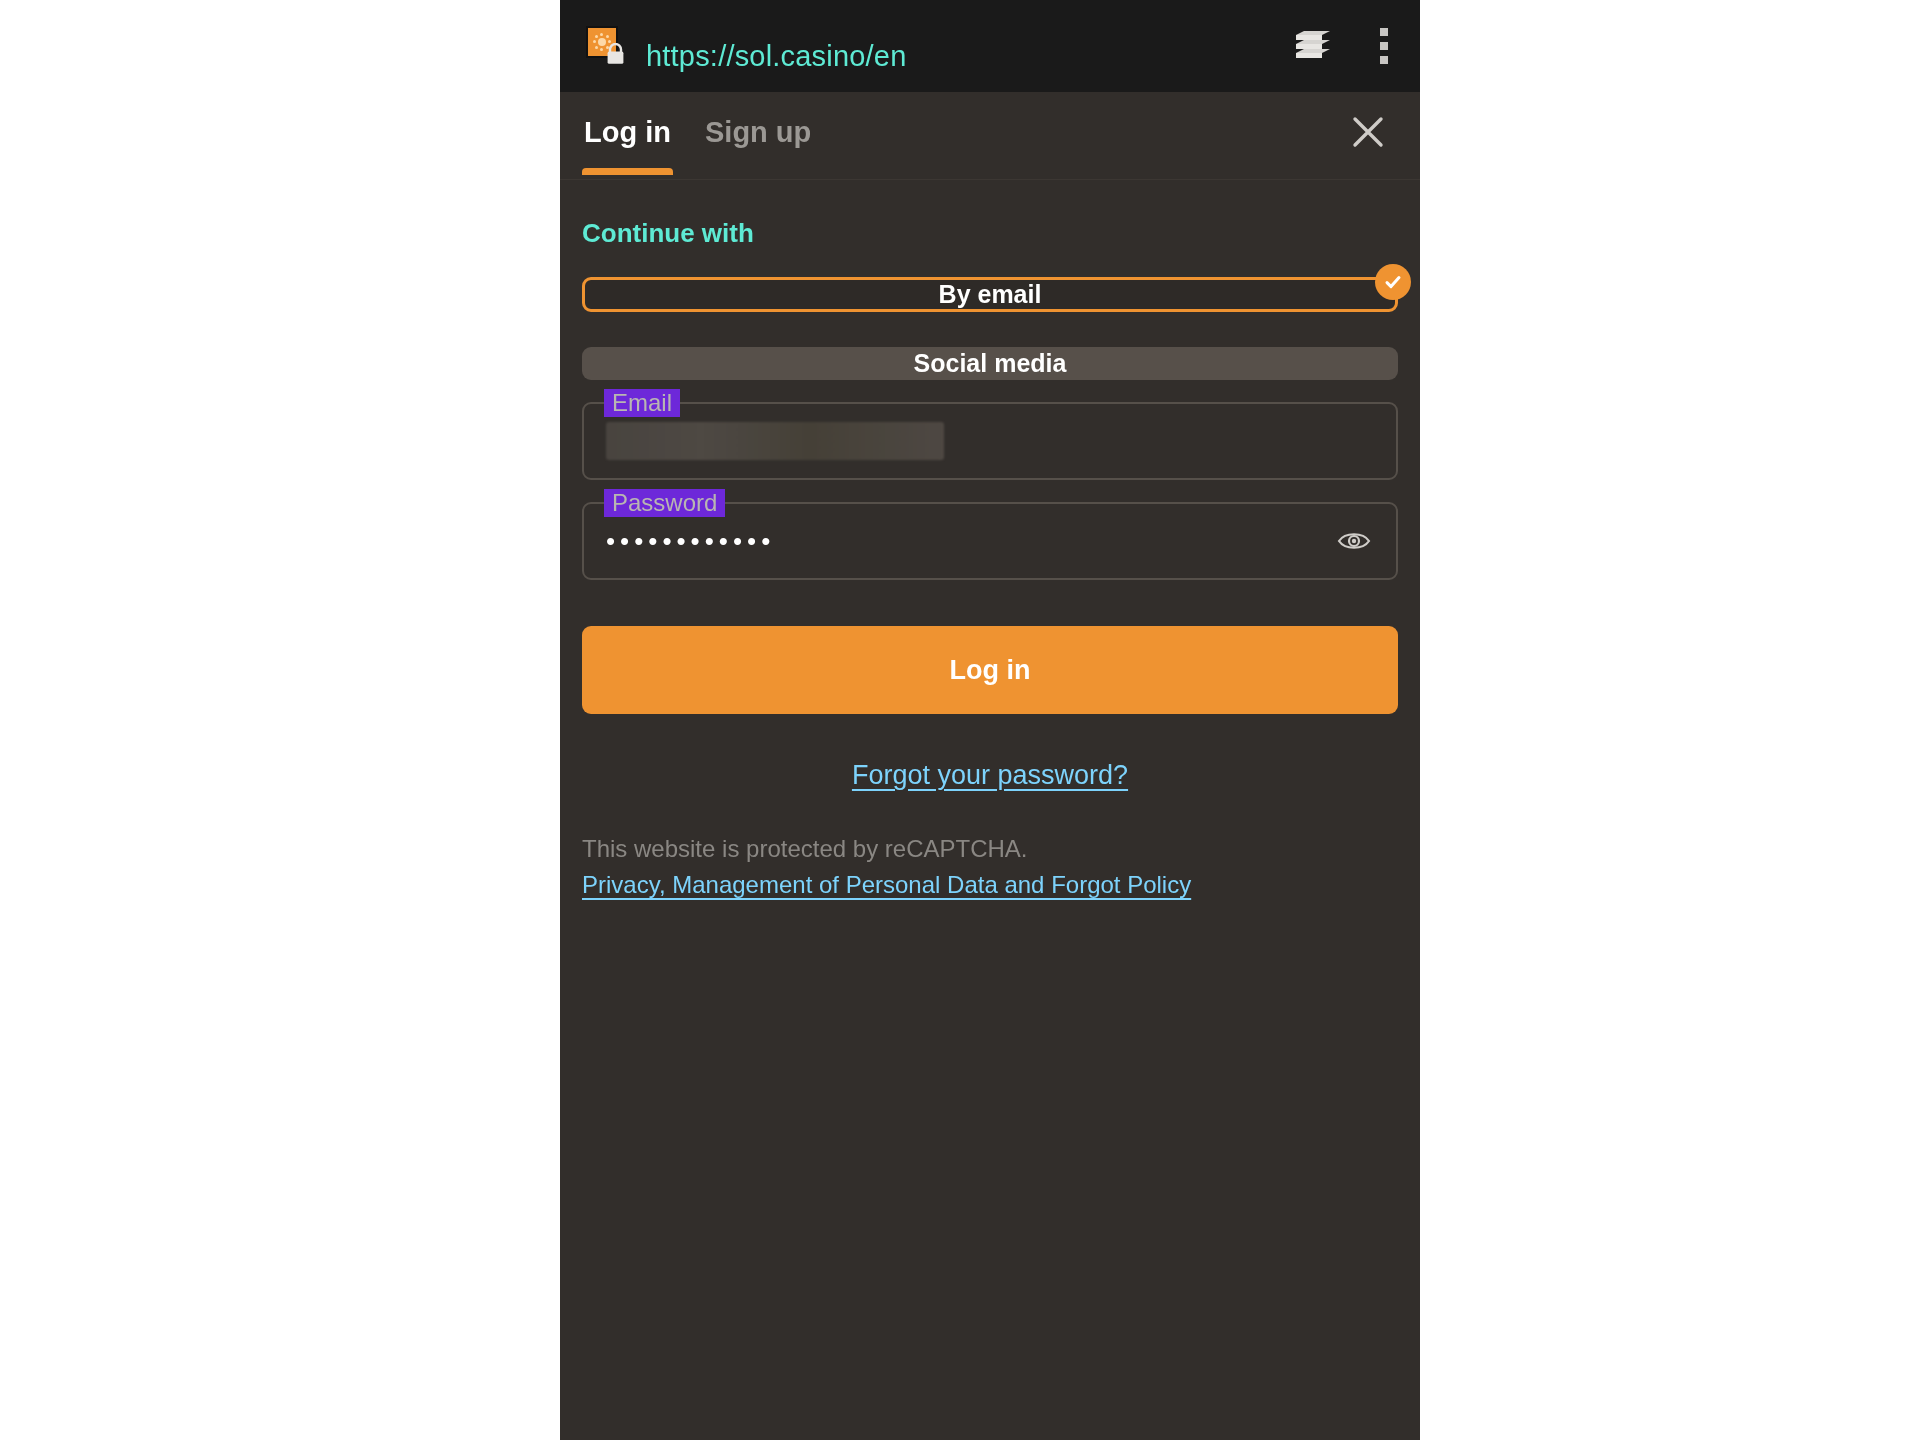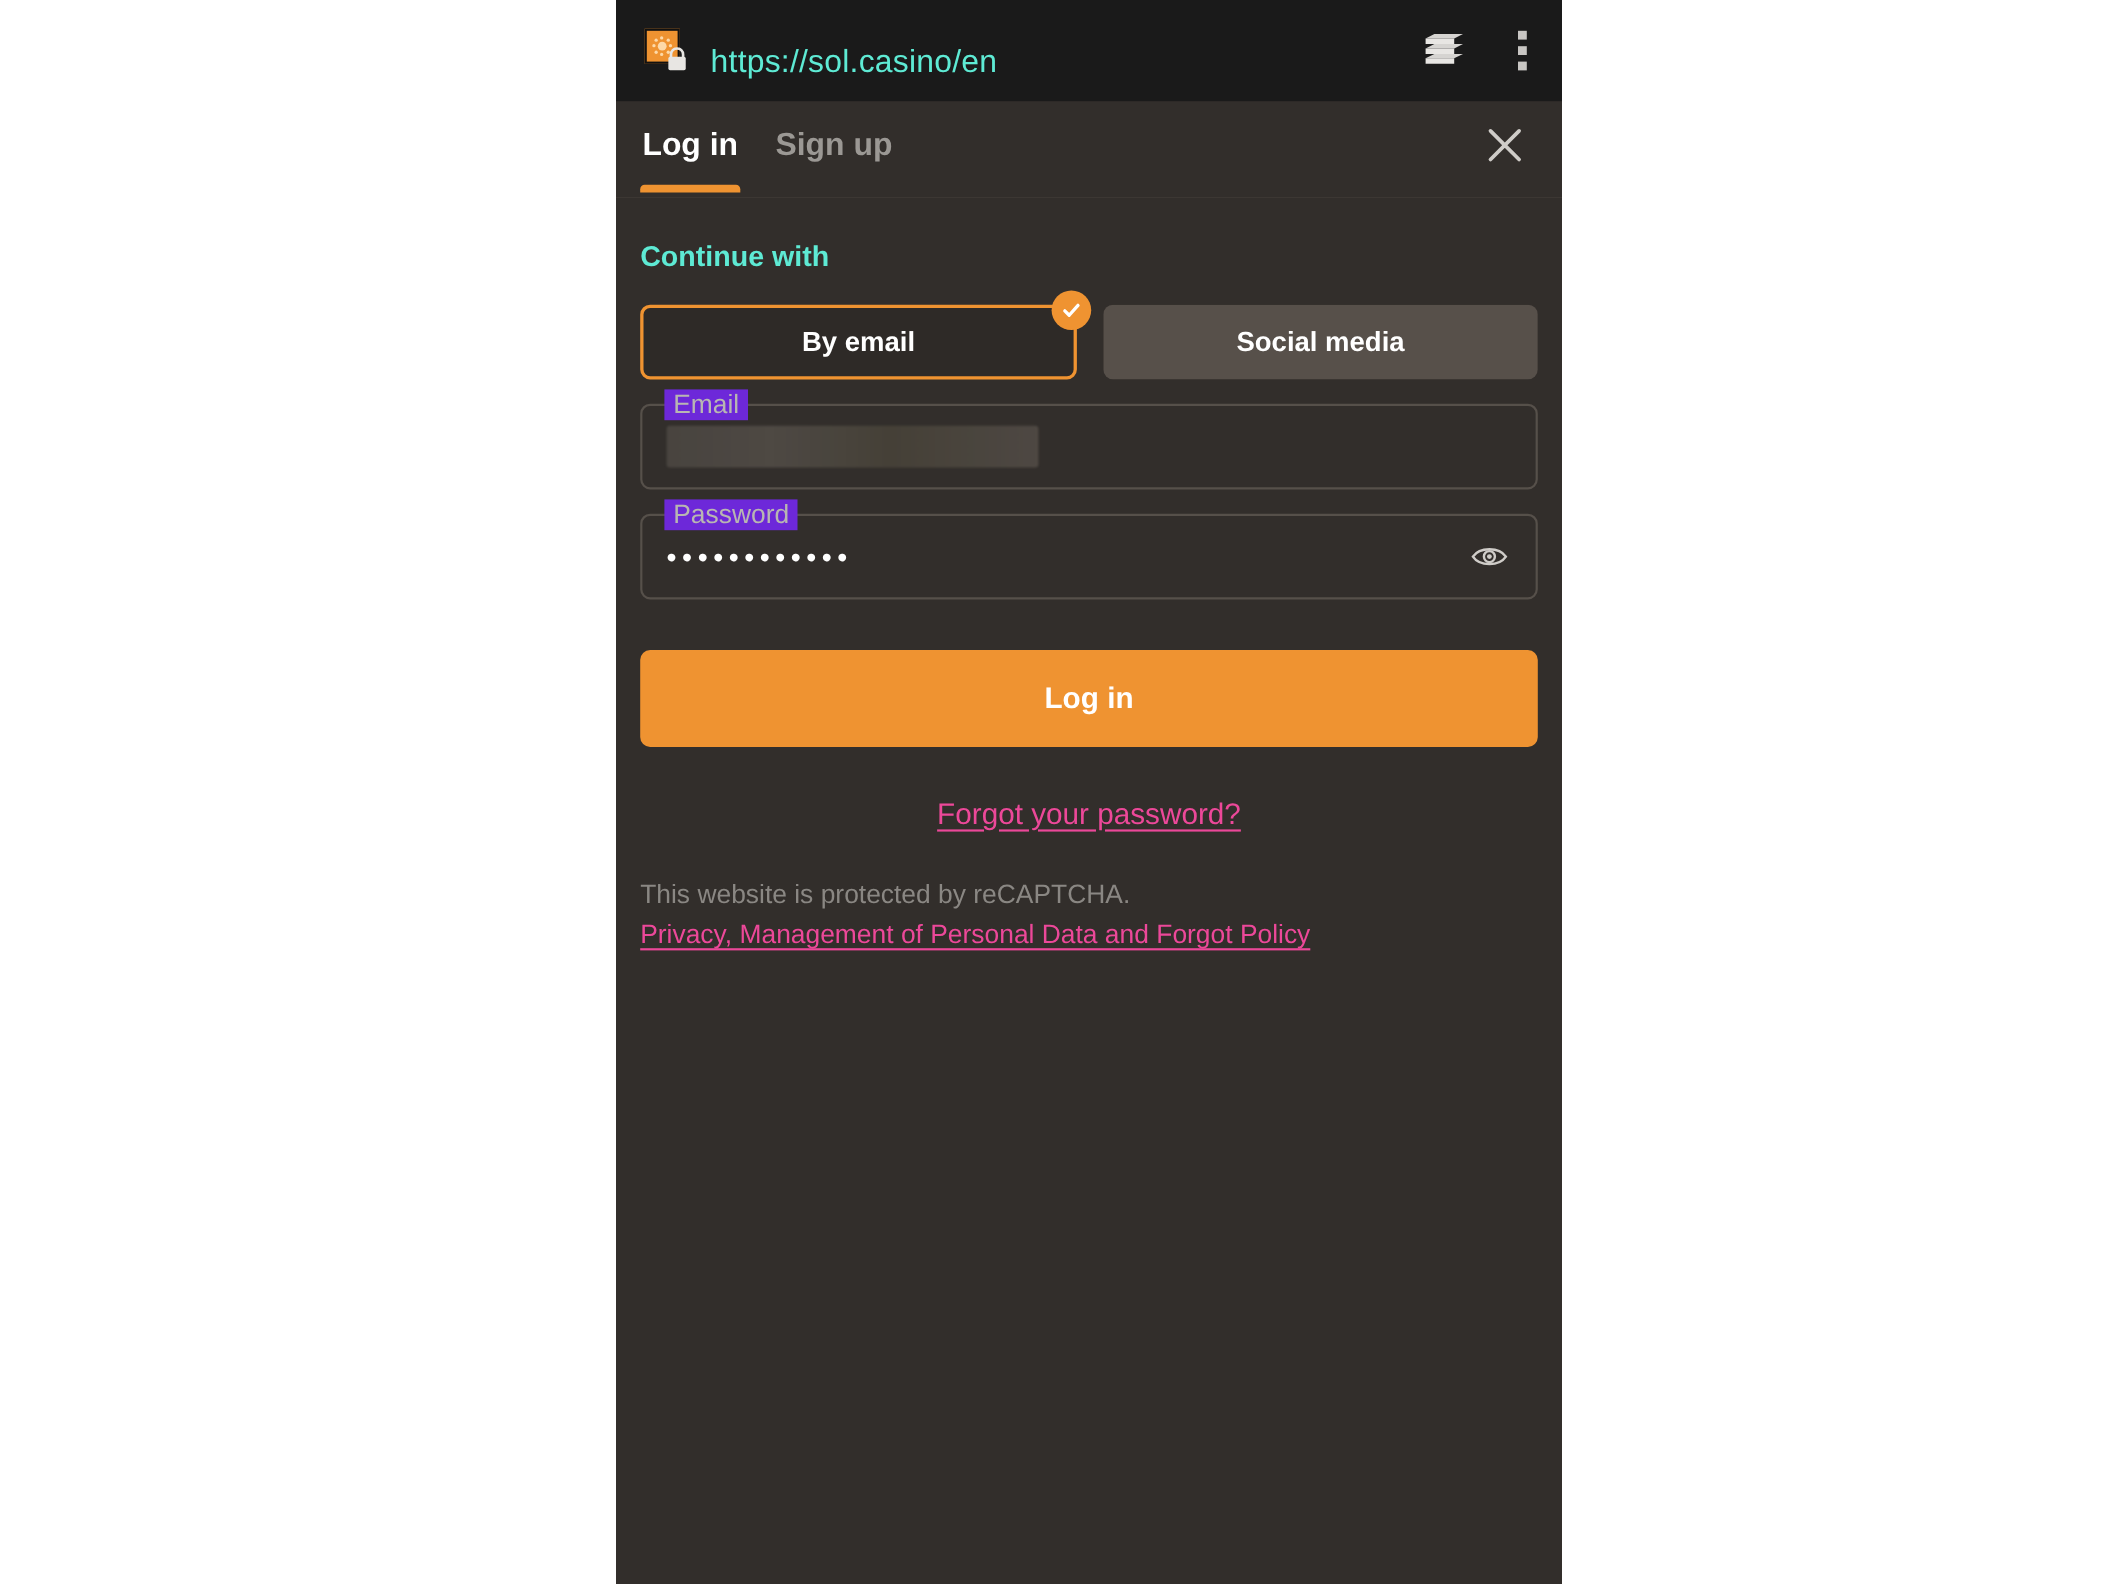--- a/index.html
+++ b/index.html
@@ -153,22 +153,23 @@
 
   .section-title {
     color: #5eead4;
     font-size: 26px;
     font-weight: bold;
     margin-bottom: 28px;
   }
 
   .method-row {
     display: flex;
-    gap: 24px;
+    gap: 35px;
     margin-bottom: 22px;
+    flex-direction: column;
   }
   .method-btn {
     position: relative;
     flex: 1 1 0;
     height: 68px;
     border-radius: 9px;
     display: flex;
     align-items: center;
     justify-content: center;
     font-size: 25px;
@@ -255,21 +256,21 @@
     font-weight: bold;
     font-family: "Liberation Sans", sans-serif;
     cursor: pointer;
   }
 
   .forgot-wrap {
     text-align: center;
     margin-top: 46px;
   }
   .link {
-    color: #ec4899;
+    color: #7dd3fc;
     font-size: 27px;
     text-decoration: underline;
     text-underline-offset: 5px;
     cursor: pointer;
   }
 
   .legal {
     margin-top: 40px;
     text-align: left;
     color: #8a8783;

